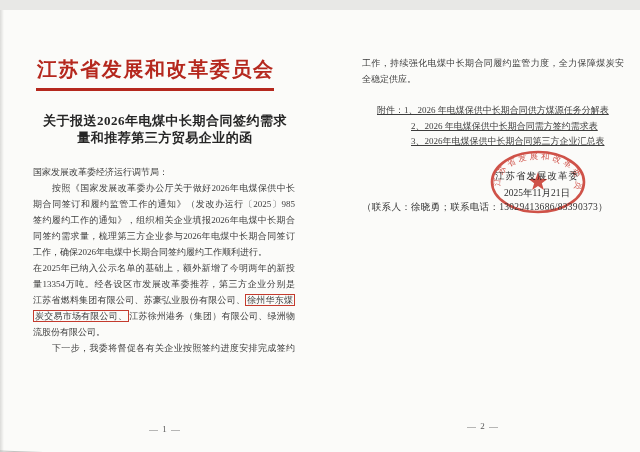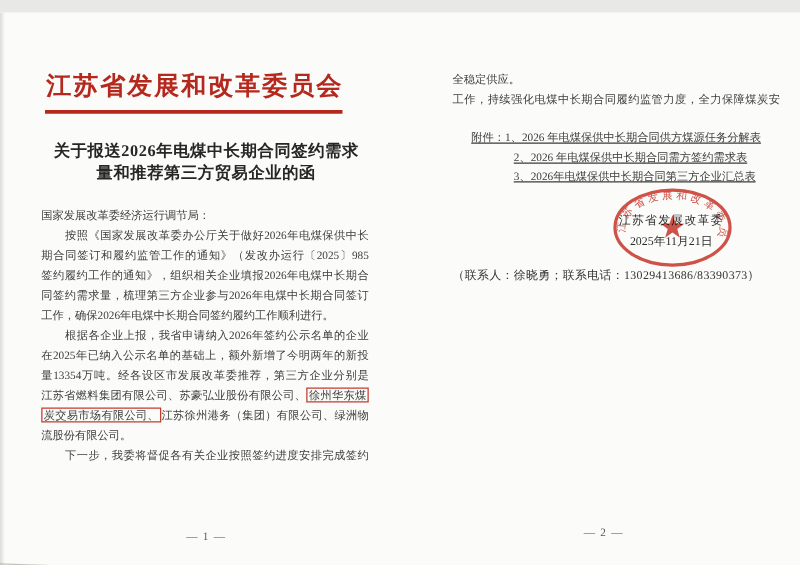--- a/index.html
+++ b/index.html
@@ -40,21 +40,21 @@
 
   
   .attachments { position:absolute; left:362px; top:93px; width:268px; }
   .aline { height:15.5px; line-height:15.5px; font-size:9px; white-space:nowrap;text-decoration:underline; }
   .aline.first { padding-left:15px; }
   .aline.rest { padding-left:49px; }
   .signature { position:absolute; left:481px; top:160px; width:112px; text-align:center;
     font-size:9.5px; letter-spacing:1px; color:#2e2e2e; }
   .docdate { position:absolute; left:481px; top:177px; width:112px; text-align:center;
     font-size:9.5px; color:#2e2e2e; }
-  .contact { position:absolute; left:362px; top:204px; font-size:9.5px; color:#333; letter-spacing:.3px; }
+  .contact { position:absolute; left:362px; top:191px; font-size:9.5px; color:#333; letter-spacing:.3px; }
   .seal { position:absolute; left:482px; top:132px; width:112px; height:80px;
     mix-blend-mode:multiply; opacity:.85; }
 </style>
 </head>
 <body>
 
 <div id="canvas">
   <div class="edge-left"></div>
   <div class="edge-bottom"></div>
 
@@ -66,34 +66,33 @@
     <div>量和推荐第三方贸易企业的函</div>
   </div>
 
   <div class="body1">
     <div class="bline">国家发展改革委经济运行调节局：</div>
     <div class="bline j ind">按照《国家发展改革委办公厅关于做好2026年电煤保供中长</div>
     <div class="bline j">期合同签订和履约监管工作的通知》（发改办运行〔2025〕985</div>
     <div class="bline j">签约履约工作的通知》，组织相关企业填报2026年电煤中长期合</div>
     <div class="bline j">同签约需求量，梳理第三方企业参与2026年电煤中长期合同签订</div>
     <div class="bline">工作，确保2026年电煤中长期合同签约履约工作顺利进行。</div>
-    <div class="bline j ind">根据各企业上报，我省申请纳入2026年签约公示名单的企业</div>
     <div class="bline j">在2025年已纳入公示名单的基础上，额外新增了今明两年的新投</div>
     <div class="bline j">量13354万吨。经各设区市发展改革委推荐，第三方企业分别是</div>
     <div class="bline j"><span>江苏省燃料集团有限公司、苏豪弘业股份有限公司、</span><span class="hl">徐州华东煤</span></div>
     <div class="bline j"><span class="hl">炭交易市场有限公司、</span><span>江苏徐州港务（集团）有限公司、绿洲物</span></div>
     <div class="bline">流股份有限公司。</div>
     <div class="bline j ind">下一步，我委将督促各有关企业按照签约进度安排完成签约</div>
   </div>
 
   <div class="pagenum p1">— 1 —</div>
 
   <div class="body2">
+    <div class="bline j">工作，持续强化电煤中长期合同履约监管力度，全力保障煤炭安</div>
     <div class="bline">全稳定供应。</div>
-    <div class="bline j">工作，持续强化电煤中长期合同履约监管力度，全力保障煤炭安</div>
   </div>
 
   <div class="attachments">
     <div class="aline first"><span>附件：</span><span>1、2026 年电煤保供中长期合同供方煤源任务分解表</span></div>
     <div class="aline rest">2、2026 年电煤保供中长期合同需方签约需求表</div>
     <div class="aline rest">3、2026年电煤保供中长期合同第三方企业汇总表</div>
   </div>
 
   <div class="signature">江苏省发展改革委</div>
   <div class="docdate">2025年11月21日</div>

